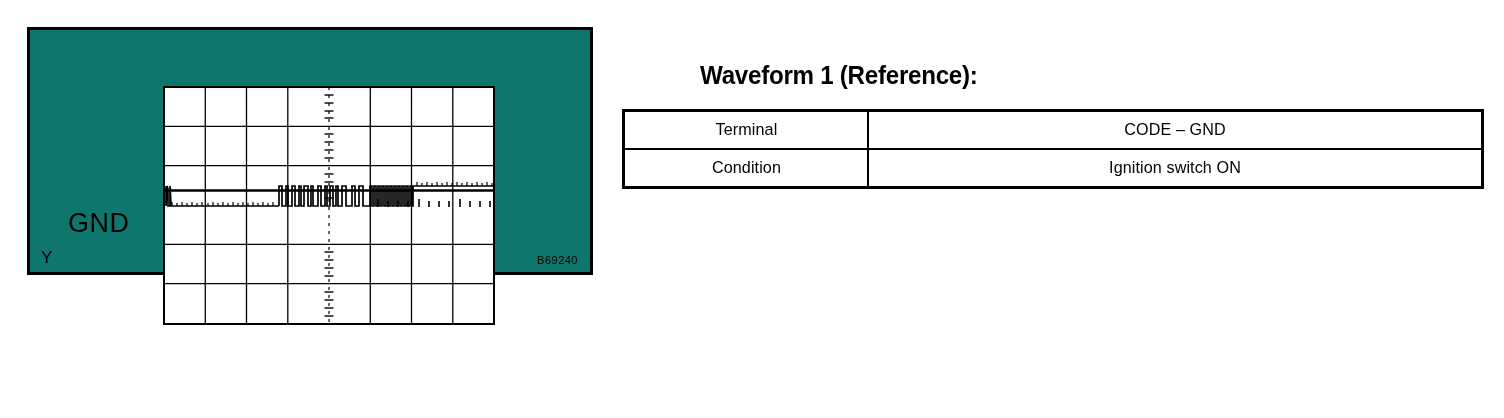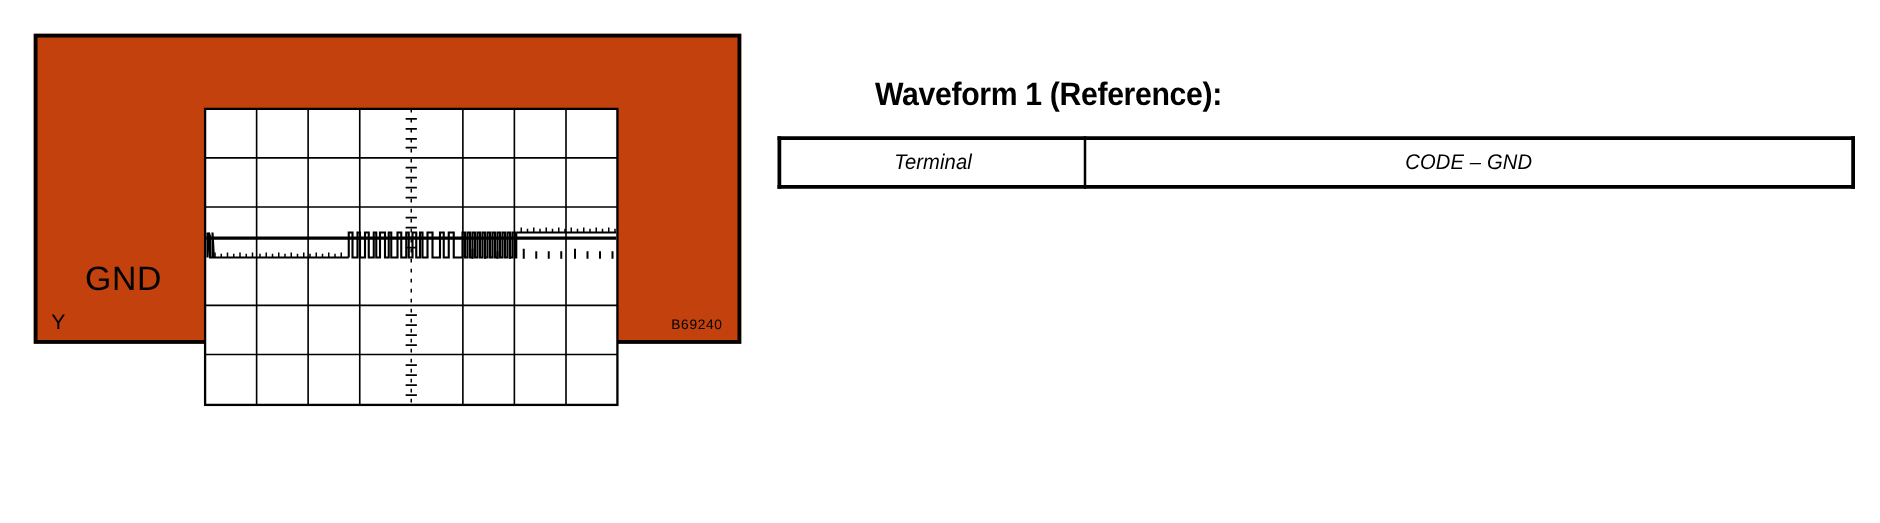--- a/index.html
+++ b/index.html
@@ -18,21 +18,21 @@
 
   
   #scope-panel {
     position: absolute;
     left: 27px;
     top: 27px;
     width: 566px;
     height: 248px;
     border: 3px solid #000;
     box-sizing: border-box;
-    background: #c2410c;
+    background: #0f766e;
   }
 
   #gnd-label {
     position: absolute;
     left: 38px;
     top: 178px;
     font-size: 27px;
     letter-spacing: 0.5px;
     color: #000;
     white-space: nowrap;
@@ -77,21 +77,20 @@
     white-space: nowrap;
   }
 
   #spec-table {
     position: absolute;
     left: 622px;
     top: 109px;
     width: 838px;
     border-collapse: collapse;
     table-layout: fixed;
-    font-style: italic;
   }
   #spec-table td {
     border: 2px solid #000;
     height: 36px;
     text-align: center;
     vertical-align: middle;
     font-size: 17px;
     letter-spacing: 0.1px;
     padding: 0 4px;
     transform: scaleX(0.95);
@@ -257,14 +256,18 @@
 </div>
 
 <div id="waveform-title">Waveform 1 (Reference):</div>
 
 <table id="spec-table">
   <tbody>
     <tr>
       <td class="label-cell">Terminal</td>
       <td class="value-cell">CODE – GND</td>
     </tr>
+    <tr>
+      <td class="label-cell">Condition</td>
+      <td class="value-cell">Ignition switch ON</td>
+    </tr>
   </tbody>
 </table>
 
 </body></html>

